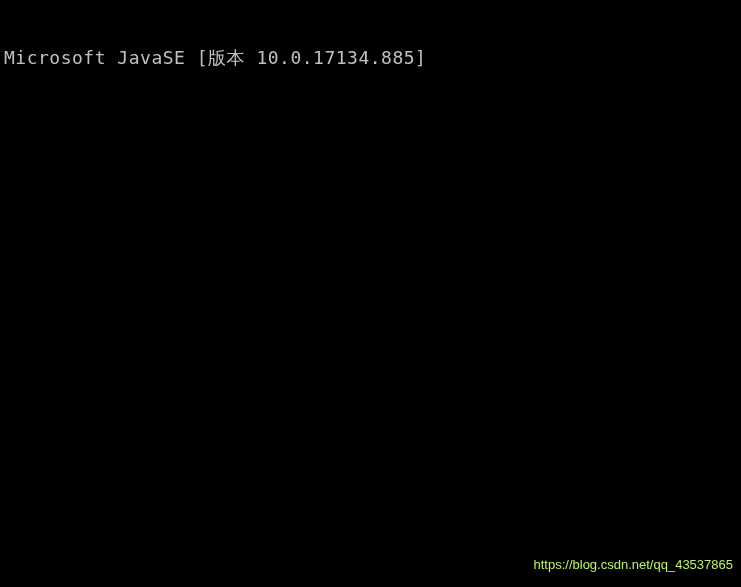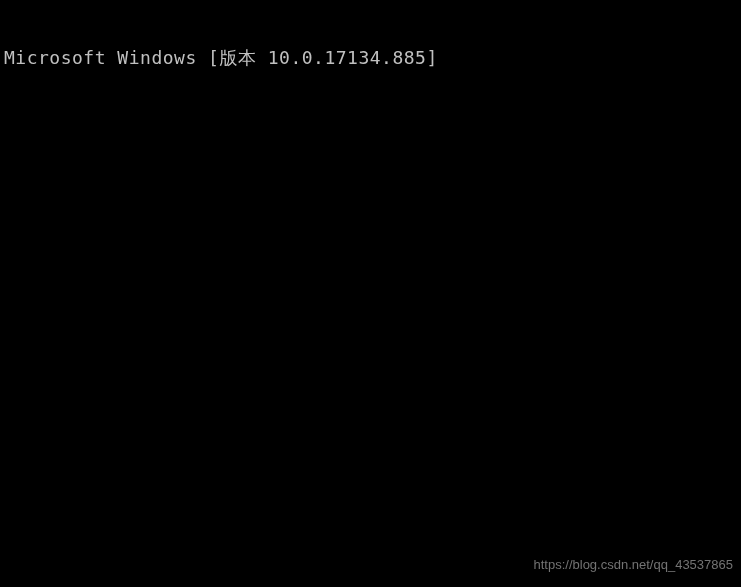--- a/index.html
+++ b/index.html
@@ -28,31 +28,31 @@
       display: block;
     }
     .blank {
       display: block;
       height: 1.25em;
     }
     .watermark {
       position: absolute;
       bottom: 14px;
       right: 8px;
-      color: #737373;
+      color: #bef264;
       font-size: 13px;
       font-family: Arial, sans-serif;
       letter-spacing: 0;
     }
   </style>
 </head>
 <body>
 
 <div class="terminal">
-  <span class="line">Microsoft Windows [版本 10.0.17134.885]</span>
+  <span class="line">Microsoft JavaSE [版本 10.0.17134.885]</span>
   <span class="blank"></span>
   <span class="blank"></span>
   <span class="blank"></span>
   
   
   
   
   
   
   

